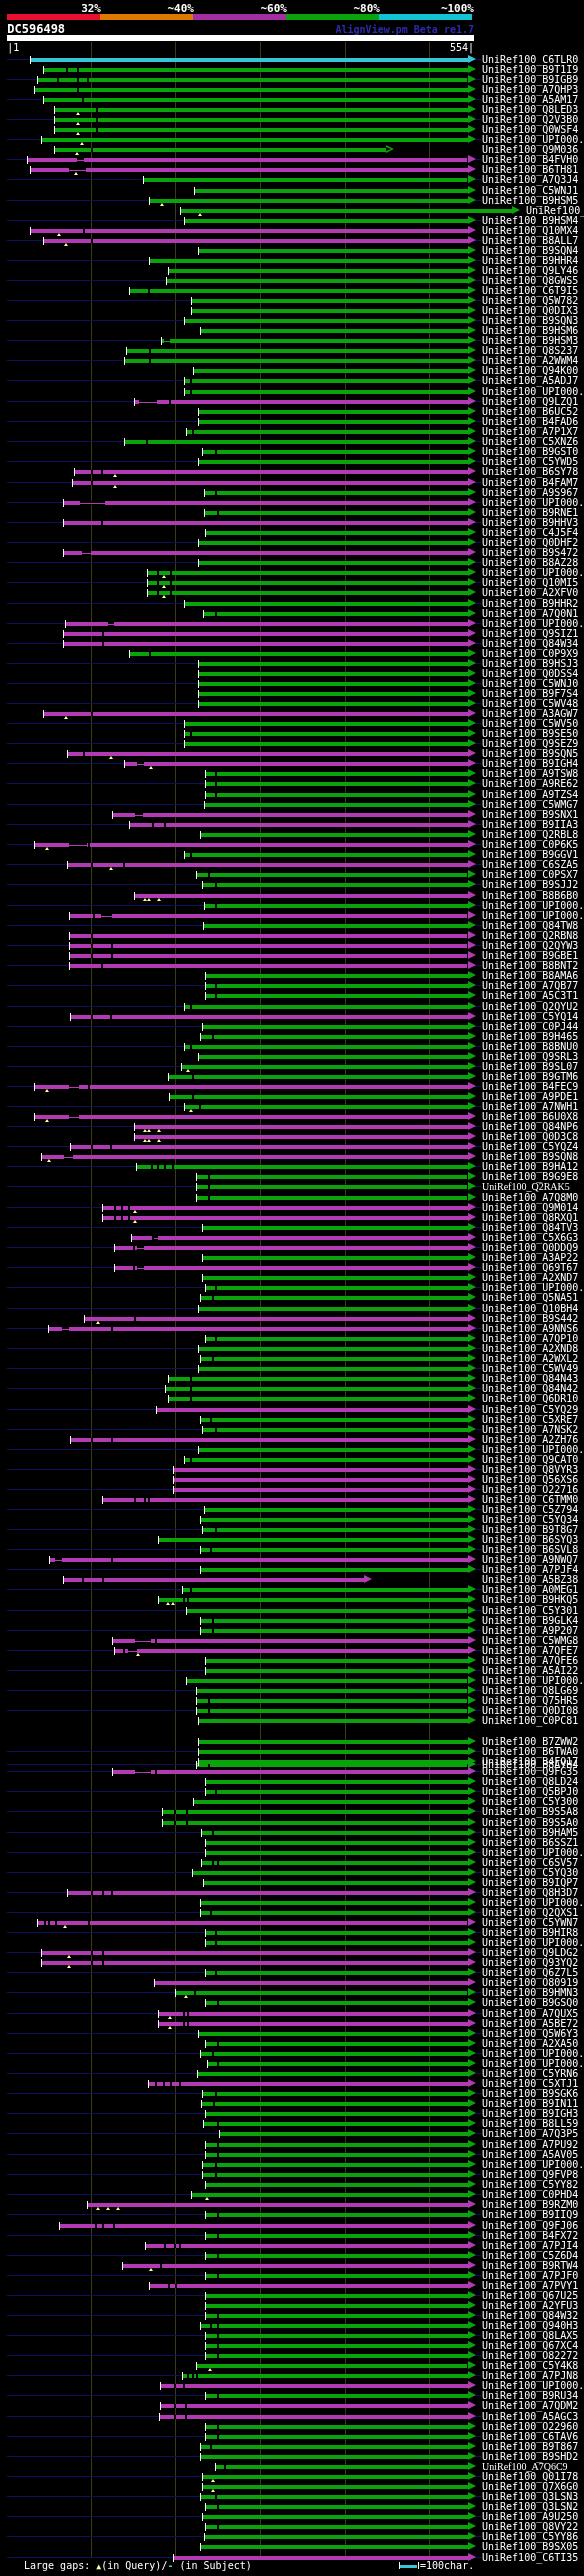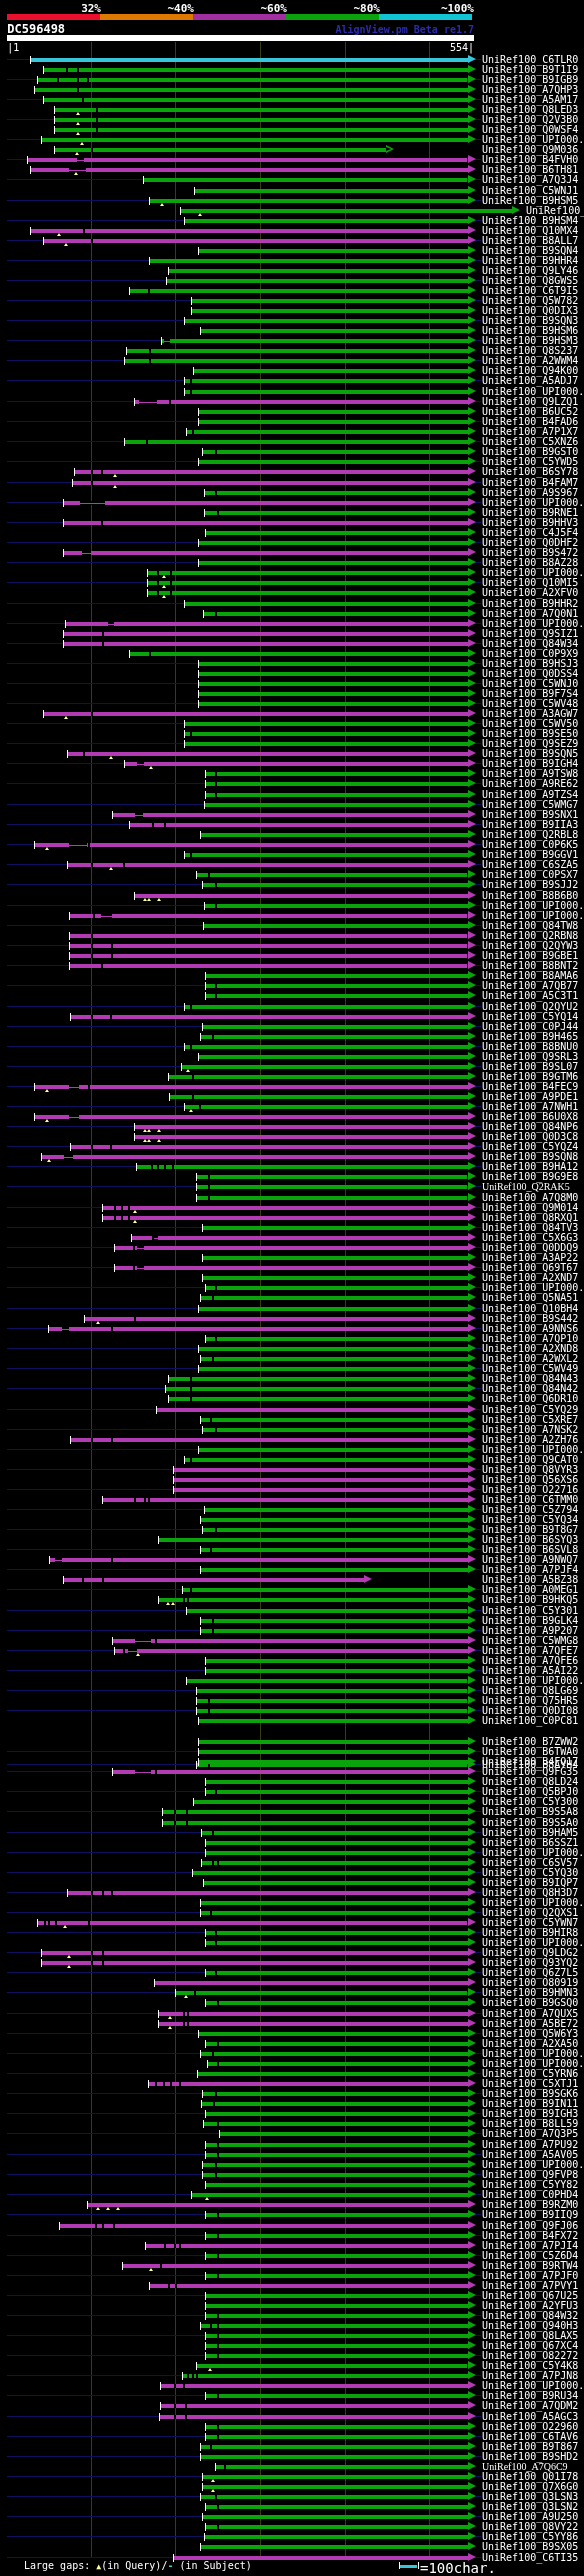--- a/index.html
+++ b/index.html
@@ -28,21 +28,21 @@
          border-bottom:2.7px solid transparent;border-left:5.5px solid #000;}
   .gapmark{position:absolute;top:7.3px;width:0;height:0;border-left:2.7px solid transparent;
          border-right:2.7px solid transparent;border-bottom:3.7px solid #ffffa0;}
   .rlabel{position:absolute;left:482px;top:0;height:10px;line-height:10px;font-size:10px;
           color:#fff;white-space:nowrap;}
   #footer{position:absolute;left:24px;top:2560px;font-size:10px;color:#fff;white-space:pre;}
   #footer .tri{color:#ffffa0;font-size:8.2px;}
   #footer .dash{color:#38c5da;font-weight:bold;}
   #scalebar-tick1,#scalebar-tick2{position:absolute;top:2562px;width:0.9px;height:7.3px;background:#fff;}
   #scalebar{position:absolute;top:2565px;height:2.7px;background:#38c5da;}
-  #scalebar-label{position:absolute;top:2560px;font-size:14px;color:#fff;}
+  #scalebar-label{position:absolute;top:2560px;font-size:10px;color:#fff;}
 </style>
 </head>
 <body>
 
 <div id="screen">
   <div id="identity-labels">
       <div class="pct-label" style="left: 46px;">32%</div>
       <div class="pct-label" style="left: 139px;">~40%</div>
       <div class="pct-label" style="left: 232px;">~60%</div>
       <div class="pct-label" style="left: 325px;">~80%</div>

